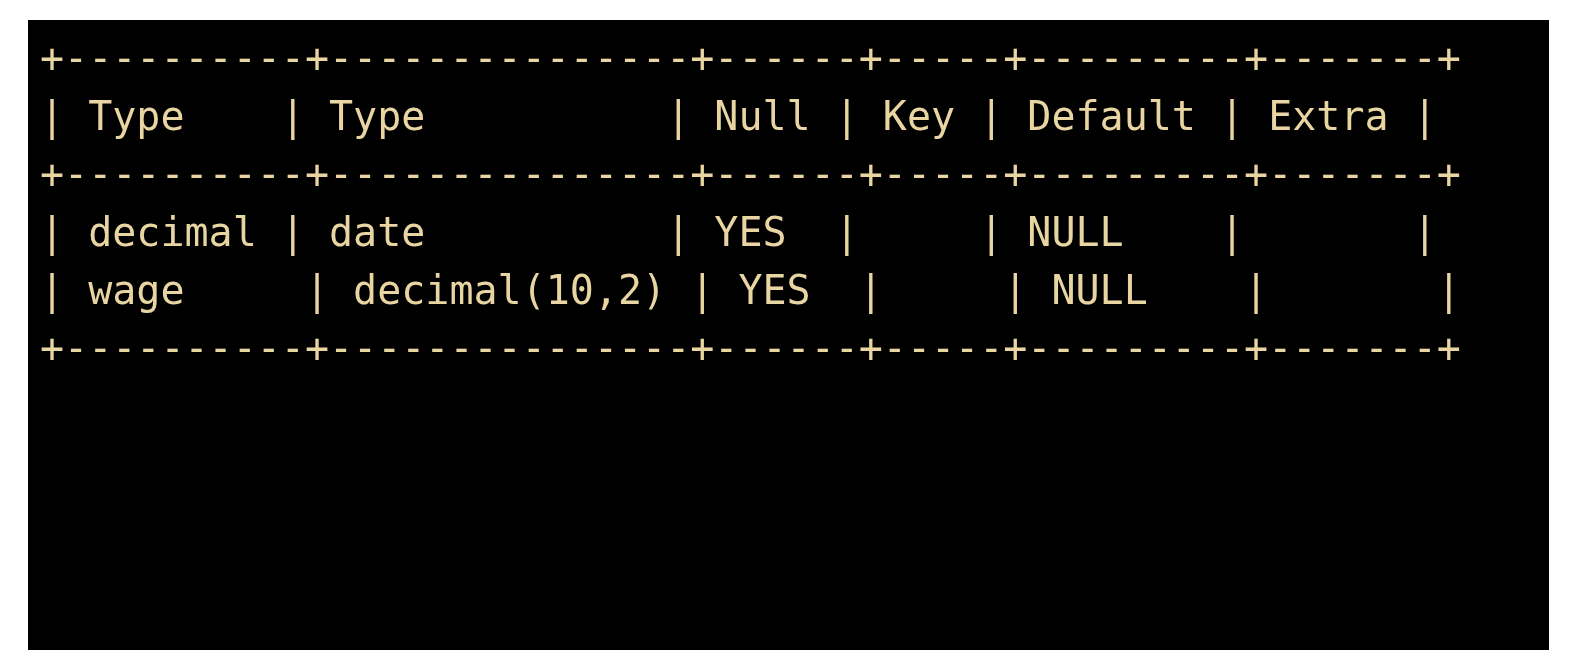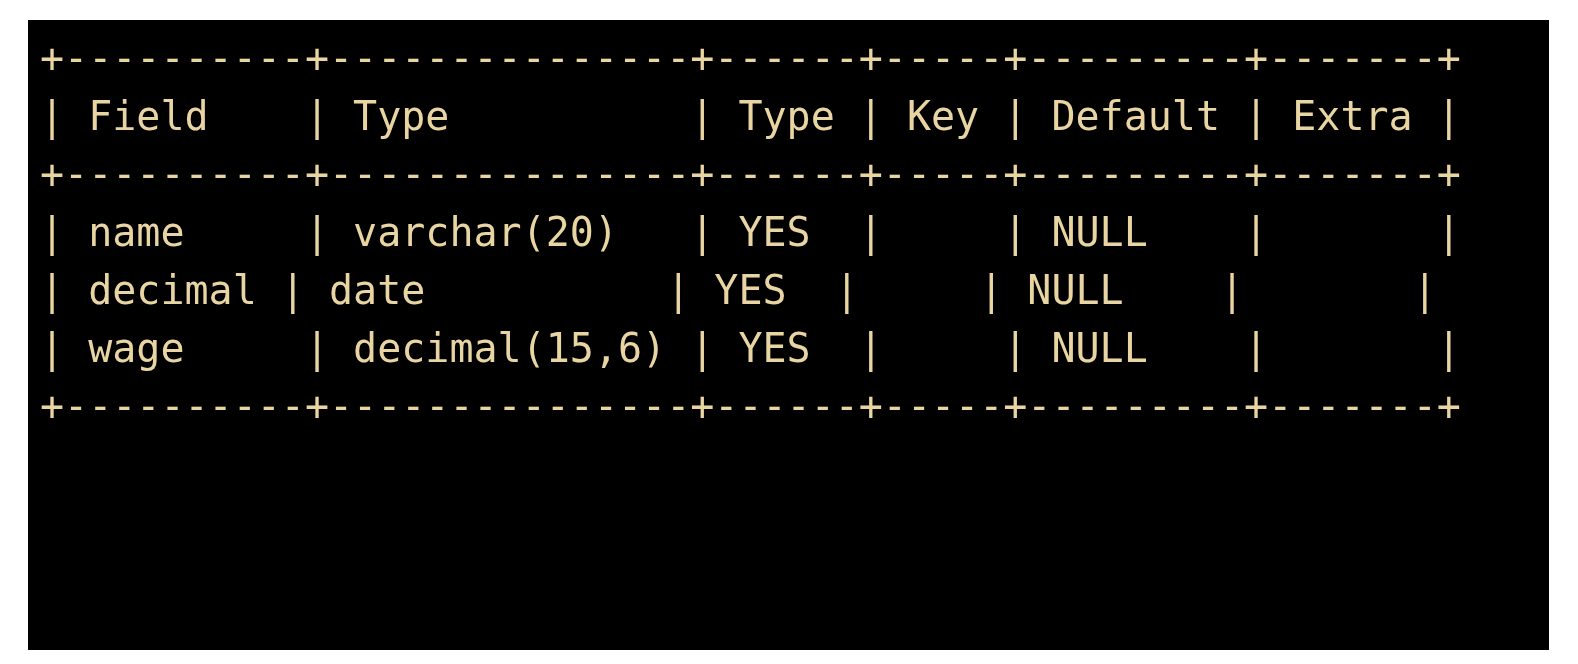--- a/index.html
+++ b/index.html
@@ -34,20 +34,19 @@
     color: #e8d5a2;
     letter-spacing: 0;
   }
 </style>
 </head>
 <body>
 
 <div class="terminal">
   <div class="screen">
     <div class="line">+----------+---------------+------+-----+---------+-------+</div>
-    <div class="line">| Field    | Type          | Type | Key | Default | Extra |</div>
+    <div class="line">| Type    | Type          | Null | Key | Default | Extra |</div>
     <div class="line">+----------+---------------+------+-----+---------+-------+</div>
-    <div class="line">| name     | varchar(20)   | YES  |     | NULL    |       |</div>
     <div class="line">| decimal | date          | YES  |     | NULL    |       |</div>
-    <div class="line">| wage     | decimal(15,6) | YES  |     | NULL    |       |</div>
+    <div class="line">| wage     | decimal(10,2) | YES  |     | NULL    |       |</div>
     <div class="line">+----------+---------------+------+-----+---------+-------+</div>
   </div>
 </div>
 
 </body></html>

